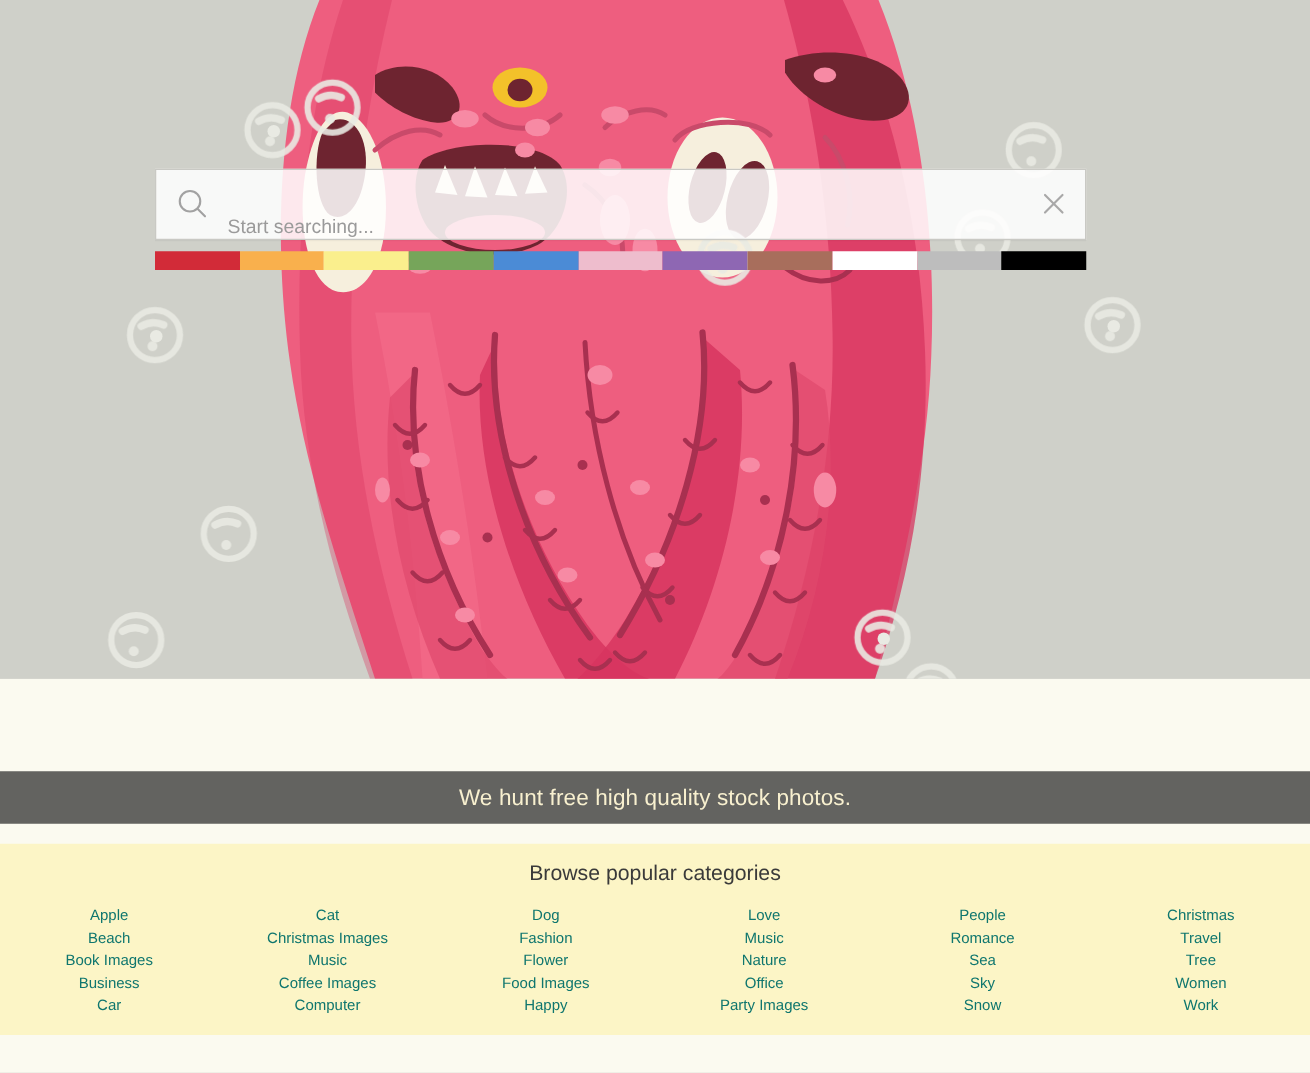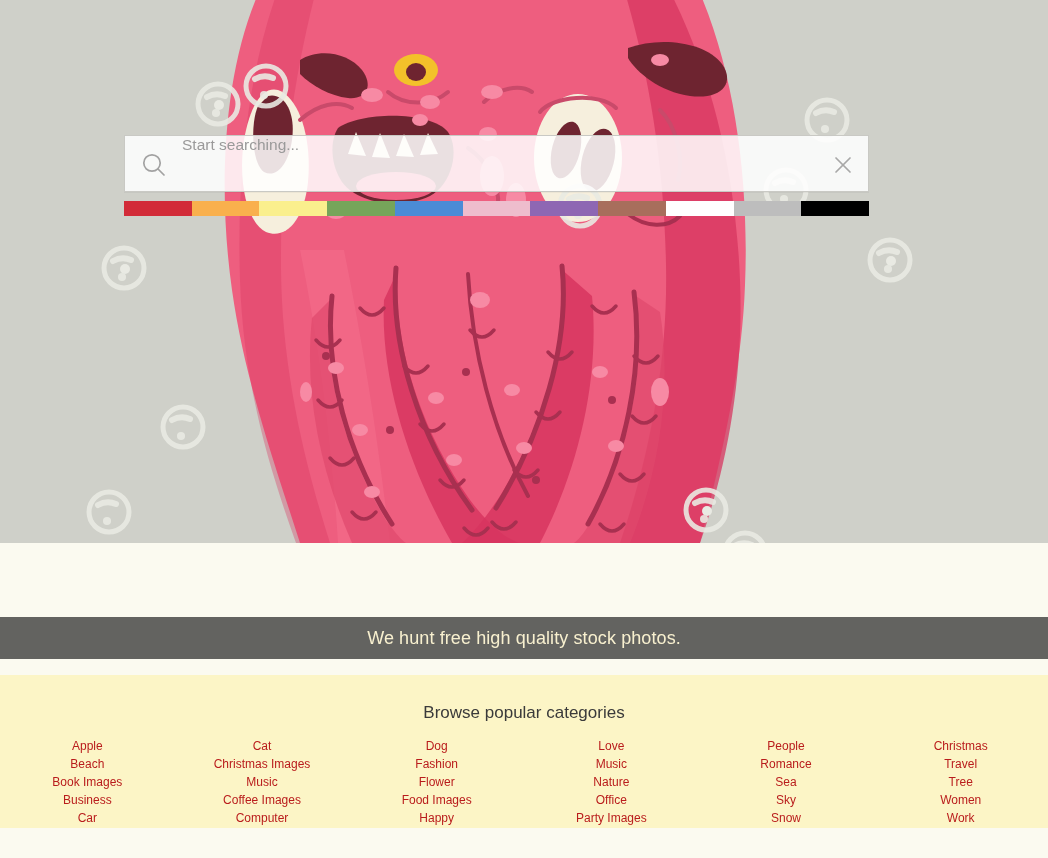--- a/index.html
+++ b/index.html
@@ -45,21 +45,21 @@
     left:124px; top:135px;
     width:745px;
     z-index:6;
   }
   .search-box {
     position:relative;
     height:57px;
     background:rgba(255,255,255,0.86);
     border:1px solid #c9c9c4;
     display:flex;
-    align-items:flex-start;
+    align-items:flex-end;
     box-shadow:0 1px 0 rgba(0,0,0,0.04);
   }
   .search-icon {
     width:57px; height:57px;
     display:flex; align-items:center; justify-content:center;
     flex:0 0 auto;
   }
   .search-icon svg { display:block; }
   .search-input {
     flex:1 1 auto;
@@ -101,41 +101,41 @@
     font-size:18px;
     letter-spacing:0.1px;
   }
 
   
   .categories {
     position:absolute;
     left:0; top:675px;
     width:1048px; height:153px;
     background:#fcf5c6;
-    padding-top:28px;
+    padding-top:14px;
   }
   .cat-title {
     text-align:center;
     font-size:17px;
     color:#3a3a3a;
     margin-bottom:14px;
   }
   .cat-cols {
     display:flex;
     width:1048px;
   }
   .cat-col {
     flex:1 1 0;
     display:flex;
     flex-direction:column;
     align-items:center;
   }
   .cat-link {
     font-size:12px;
-    color:#b91c1c;
+    color:#0f766e;
     line-height:18px;
     text-decoration:none;
     cursor:pointer;
     white-space:nowrap;
   }
 
   .footer-strip {
     position:absolute;
     left:0; top:828px;
     width:1048px; height:30px;

